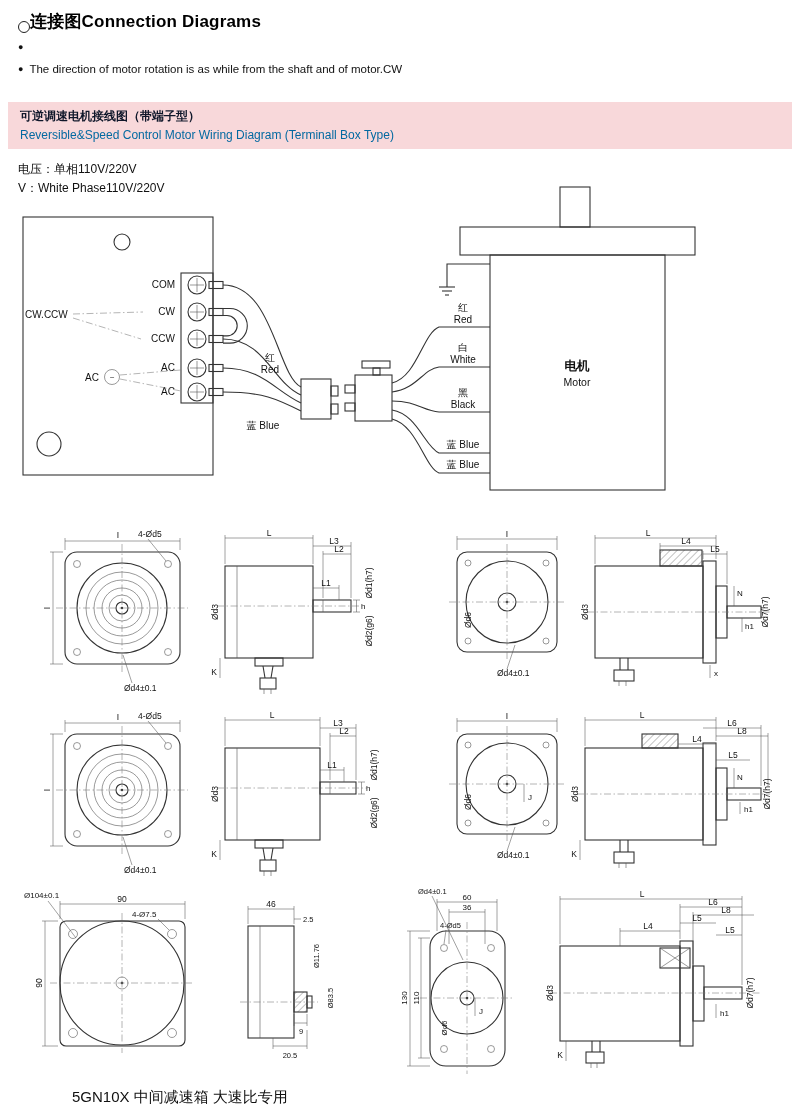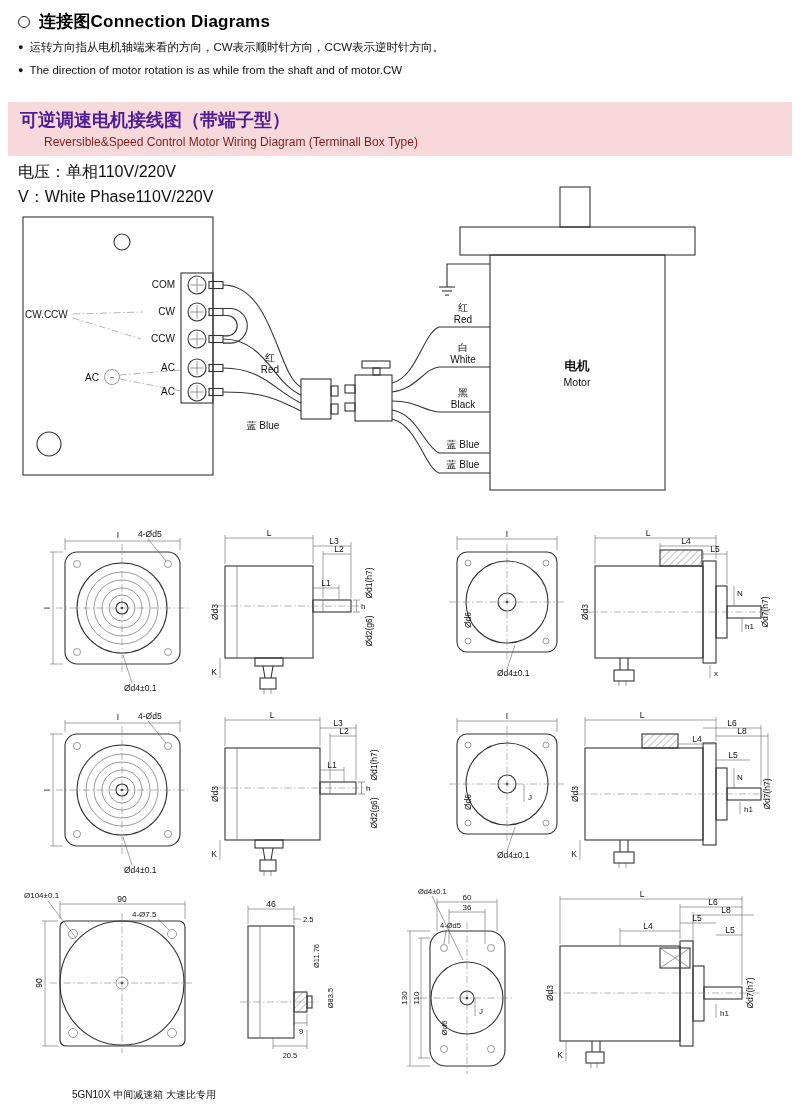--- a/index.html
+++ b/index.html
@@ -1,28 +1,28 @@
 <!DOCTYPE html>
 <html><head>
 <meta charset="utf-8">
 <style>
   * { margin:0; padding:0; box-sizing:border-box; }
   body { background:#e8e8e8; font-family:"Liberation Sans","DejaVu Sans",sans-serif; }
   .page { position:relative; width:800px; height:1112px; background:#ffffff; color:#111; overflow:hidden; margin:0 auto; }
   .abs { position:absolute; }
-  .title-row { display:flex; align-items:center; gap:9px; }
+  .title-row { display:flex; align-items:flex-end; }
   .circle-ic { width:12px; height:12px; border:1.6px solid #222; border-radius:50%; display:inline-block; flex:0 0 auto; }
   .title { font-size:17px; font-weight:bold; color:#000; letter-spacing:0.2px; }
   .bullet { display:flex; gap:6px; font-size:11.5px; line-height:1.35; margin-top:7px; color:#111; }
   .dot { font-size:9px; line-height:1.7; }
   .banner { background:#f8d8da; padding:6px 12px 7px 12px; }
-  .banner .cn { font-size:18px; font-weight:bold; color:#4c1d95;font-family:Liberation Mono, monospace; }
-  .banner .en { font-size:12px; color:#7f1d1d; margin-top:3px;margin-left:24px; }
-  .voltage { font-size:16px; line-height:1.55; color:#111; }
-  .caption { font-size:10px; color:#111; }
+  .banner .cn { font-size:12px; font-weight:bold; color:#0f172a;font-family:Liberation Mono, monospace; }
+  .banner .en { font-size:12px; color:#0369a1; margin-top:3px; }
+  .voltage { font-size:12px; line-height:1.55; color:#111; }
+  .caption { font-size:15px; color:#111; }
   svg .s   { fill:none; stroke:#333; stroke-width:1.1; }
   svg .thin{ fill:none; stroke:#555; stroke-width:0.6; }
   svg .dim { fill:none; stroke:#555; stroke-width:0.55; }
   svg .dash{ fill:none; stroke:#777; stroke-width:0.55; stroke-dasharray:7 2.5 1.5 2.5; }
   svg text { font-family:"Liberation Sans","DejaVu Sans",sans-serif; font-size:8.5px; fill:#111; }
   svg text.tc { text-anchor:middle; }
   svg text.te { text-anchor:end; }
   svg text.f7 { font-size:7.5px; }
   svg text.f8 { font-size:8px; }
   svg text.lbl{ font-size:10px; }
@@ -34,21 +34,20 @@
 
 <div class="page">
 
   <div class="abs" style="left:18px;top:10px;width:764px">
     <div class="title-row">
       <span class="circle-ic"></span>
       <div class="title">连接图Connection Diagrams</div>
     </div>
     <div class="bullet">
       <span class="dot">●</span>
-      <span>运转方向指从电机轴端来看的方向，CW表示顺时针方向，CCW表示逆时针方向。</span>
     </div>
     <div class="bullet">
       <span class="dot">●</span>
       <span>
         <span>The direction of motor rotation is as while from the shaft and of motor.CW</span><br>
       </span>
     </div>
   </div>
 
   <div class="abs banner" style="left:8px;top:102px;width:784px">

